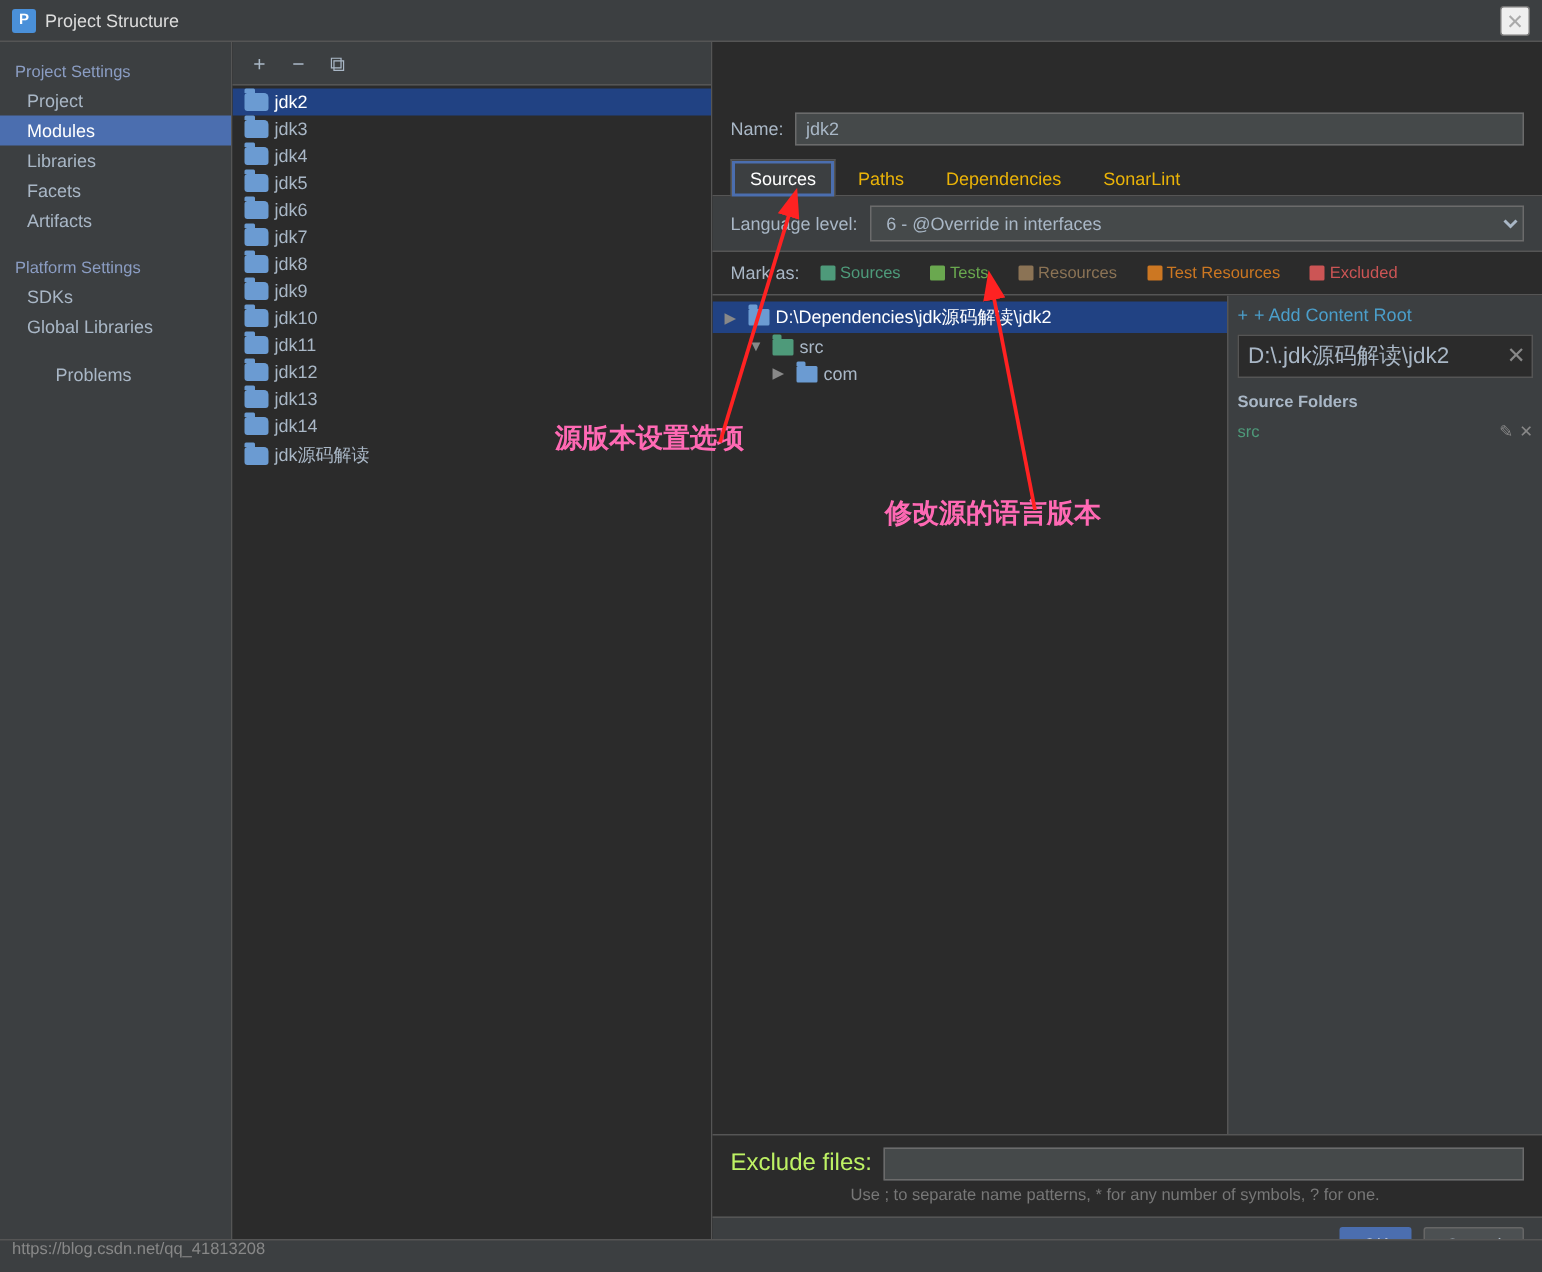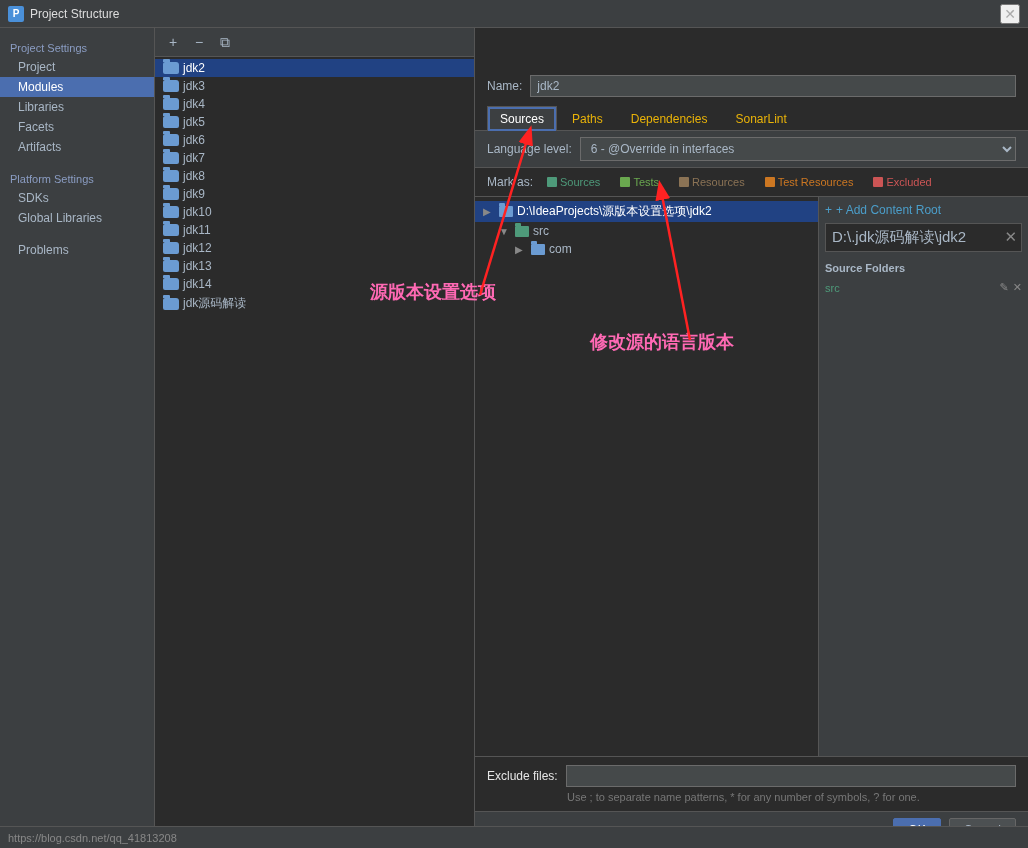--- a/index.html
+++ b/index.html
@@ -326,21 +326,21 @@
     
     .bottom-area {
       border-top: 1px solid #555;
       padding: 8px 12px;
     }
     .exclude-row {
       display: flex;
       align-items: center;
       gap: 8px;
     }
-    .exclude-label { color: #e5e5e5; font-size: 12px; }
+    .exclude-label { color: #bef264; font-size: 16px; }
     .exclude-input {
       flex: 1;
       background: #45494a;
       border: 1px solid #6b6b6b;
       color: #a9b7c6;
       padding: 3px 6px;
       font-size: 12px;
       outline: none;
     }
     .help-text {
@@ -376,21 +376,20 @@
     }
 
     
     .status-bar {
       position: absolute;
       bottom: 0;
       left: 0; right: 0;
       height: 22px;
       background: #3c3f41;
       display: flex;
-      align-items: center;
       justify-content: space-between;
       padding: 0 8px;
       border-top: 1px solid #555;
       font-size: 11px;
       color: #888;
     }
 
     
     .annotations-overlay {
       position: absolute;
@@ -405,20 +404,21 @@
     .annotation-text {
       position: absolute;
       color: #ff69b4;
       font-size: 18px;
       font-weight: bold;
       pointer-events: none;
     }
 
     .problems-section {
       padding-top: 12px;
+      margin-left: 19px;
     }
     .problems-item {
       padding: 3px 10px 3px 18px;
       cursor: pointer;
       color: #a9b7c6;
       font-size: 12px;
     }
   </style>
 </head>
 <body>
@@ -563,21 +563,21 @@
         <span>Excluded</span>
       </button>
     </div>
 
     <div class="filetree-area">
       <div class="filetree-left">
 
         <div class="tree-item selected-blue" style="padding-left: 8px;">
           <span class="tree-expand">▶</span>
           <div class="folder-blue"></div>
-          <span>D:\IdeaProjects\源版本设置选项\jdk2</span>
+          <span>D:\Dependencies\jdk源码解读\jdk2</span>
         </div>
 
         <div class="tree-item" style="padding-left: 24px;">
           <span class="tree-expand">▼</span>
           <div class="folder-blue folder-src"></div>
           <span>src</span>
         </div>
 
         <div class="tree-item" style="padding-left: 40px;">
           <span class="tree-expand">▶</span>

